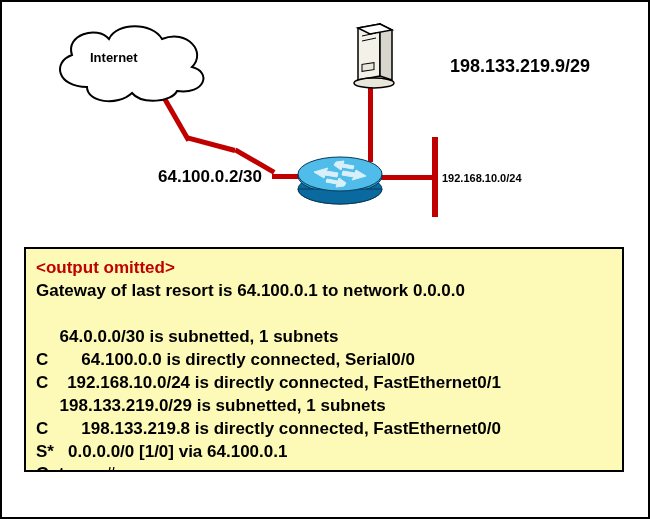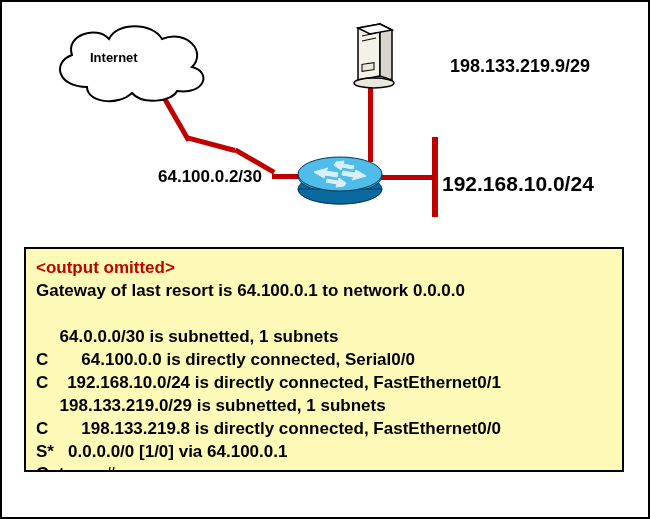--- a/index.html
+++ b/index.html
@@ -64,21 +64,21 @@
     left: 156px;
     top: 165px;
     font-weight: bold;
     font-size: 17px;
   }
   .ip-lan {
     position: absolute;
     left: 440px;
     top: 170px;
     font-weight: bold;
-    font-size: 21px;
+    font-size: 11px;
   }
   
   .link {
     position: absolute;
     background: #c00000;
   }
   .terminal {
     position: absolute;
     left: 22px;
     top: 245px;

